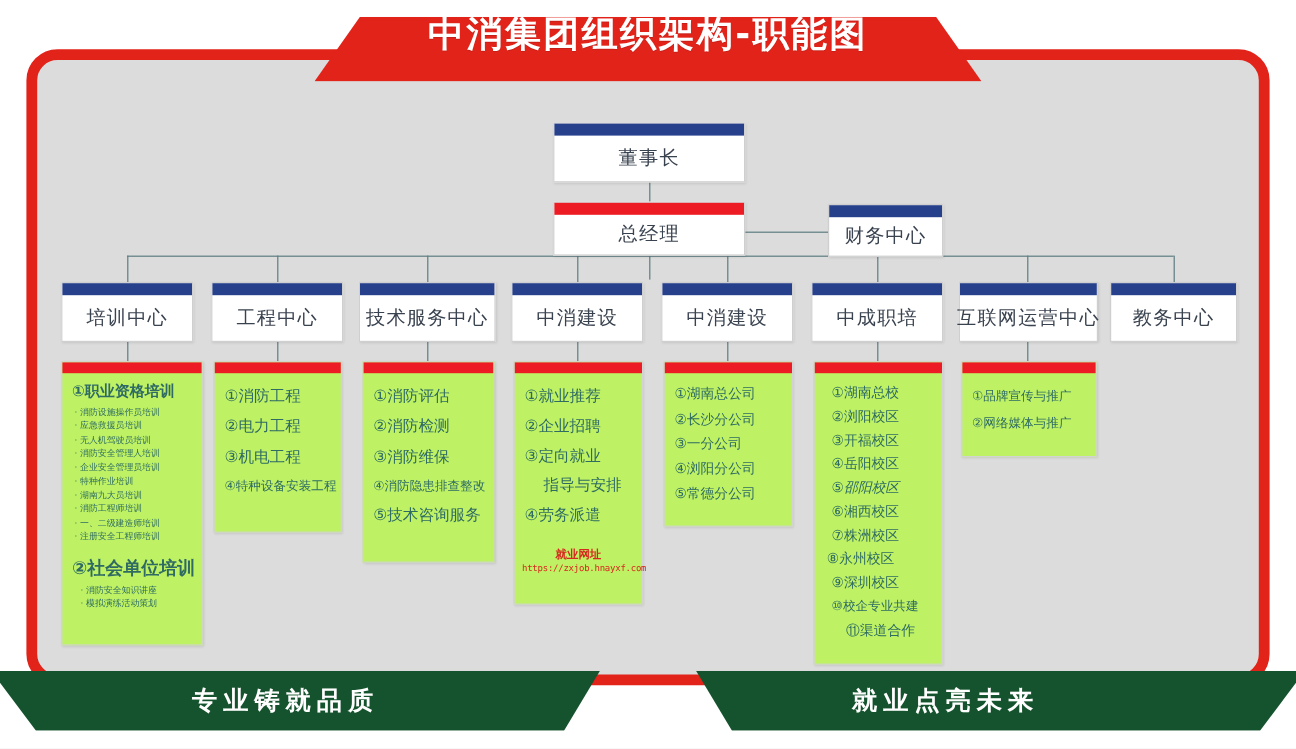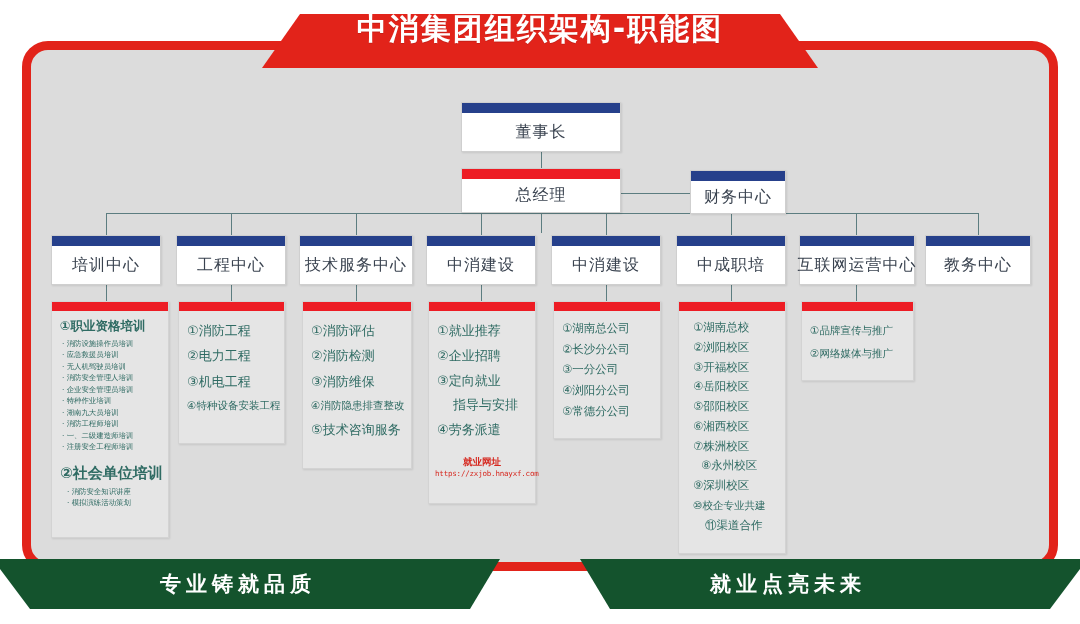--- a/index.html
+++ b/index.html
@@ -73,21 +73,21 @@
   }
   .cap-blue{background:#26408b;}
   .cap-red{background:#ed1c24;}
   .node .label{
     font-size:16px;letter-spacing:1px;padding-top:10px;color:#39424f;
     white-space:nowrap;
   }
 
   
   .panel{
-    position:absolute;background:#e5e5e5;border:1px solid #d3d3d3;
+    position:absolute;background:#bef264;border:1px solid #d3d3d3;
     box-sizing:border-box;z-index:3;
     box-shadow:1px 1px 2px rgba(0,0,0,.10);
     padding:13px 6px 8px 6px;
   }
   .panel .cap{position:absolute;left:0;top:0;width:100%;height:9px;background:#ed1c24;}
   .p-head{
     font-size:13px;font-weight:bold;color:#2f6b63;margin:3px 0 3px 2px;
     white-space:nowrap;
   }
   .p-item{
@@ -254,24 +254,24 @@
     <div class="url-head">就业网址</div>
     <div class="url-txt">https://zxjob.hnayxf.com</div>
   </div>
 
   <div class="panel" style="left:678px;top:301px;width:108px;height:253px;padding-top:16px;">
     <div class="cap"></div>
     <div class="p-item xs" style="line-height:1.72;margin-left:8px;">①湖南总校</div>
     <div class="p-item xs" style="line-height:1.72;margin-left:8px;">②浏阳校区</div>
     <div class="p-item xs" style="line-height:1.72;margin-left:8px;">③开福校区</div>
     <div class="p-item xs" style="line-height:1.72;margin-left:8px;">④岳阳校区</div>
-    <div class="p-item xs" style="line-height:1.72;margin-left:8px;">⑤邵阳校区</div>
+    <div class="p-item xs" style="line-height:1.72;margin-left:8px;font-style:italic;">⑤邵阳校区</div>
     <div class="p-item xs" style="line-height:1.72;margin-left:8px;">⑥湘西校区</div>
     <div class="p-item xs" style="line-height:1.72;margin-left:8px;">⑦株洲校区</div>
-    <div class="p-item xs" style="line-height:1.72;margin-left:16px;">⑧永州校区</div>
+    <div class="p-item xs" style="line-height:1.72;margin-left:4px;">⑧永州校区</div>
     <div class="p-item xs" style="line-height:1.72;margin-left:8px;">⑨深圳校区</div>
     <div class="p-item" style="font-size:10.5px;line-height:1.9;margin-left:8px;">⑩校企专业共建</div>
     <div class="p-item xs" style="line-height:1.72;margin-left:20px;">⑪渠道合作</div>
   </div>
 
   <div class="panel" style="left:801px;top:301px;width:113px;height:80px;padding-top:17px;">
     <div class="cap"></div>
     <div class="p-item" style="font-size:10.5px;line-height:2.2;">①品牌宣传与推广</div>
     <div class="p-item" style="font-size:10.5px;line-height:2.2;">②网络媒体与推广</div>
   </div>

